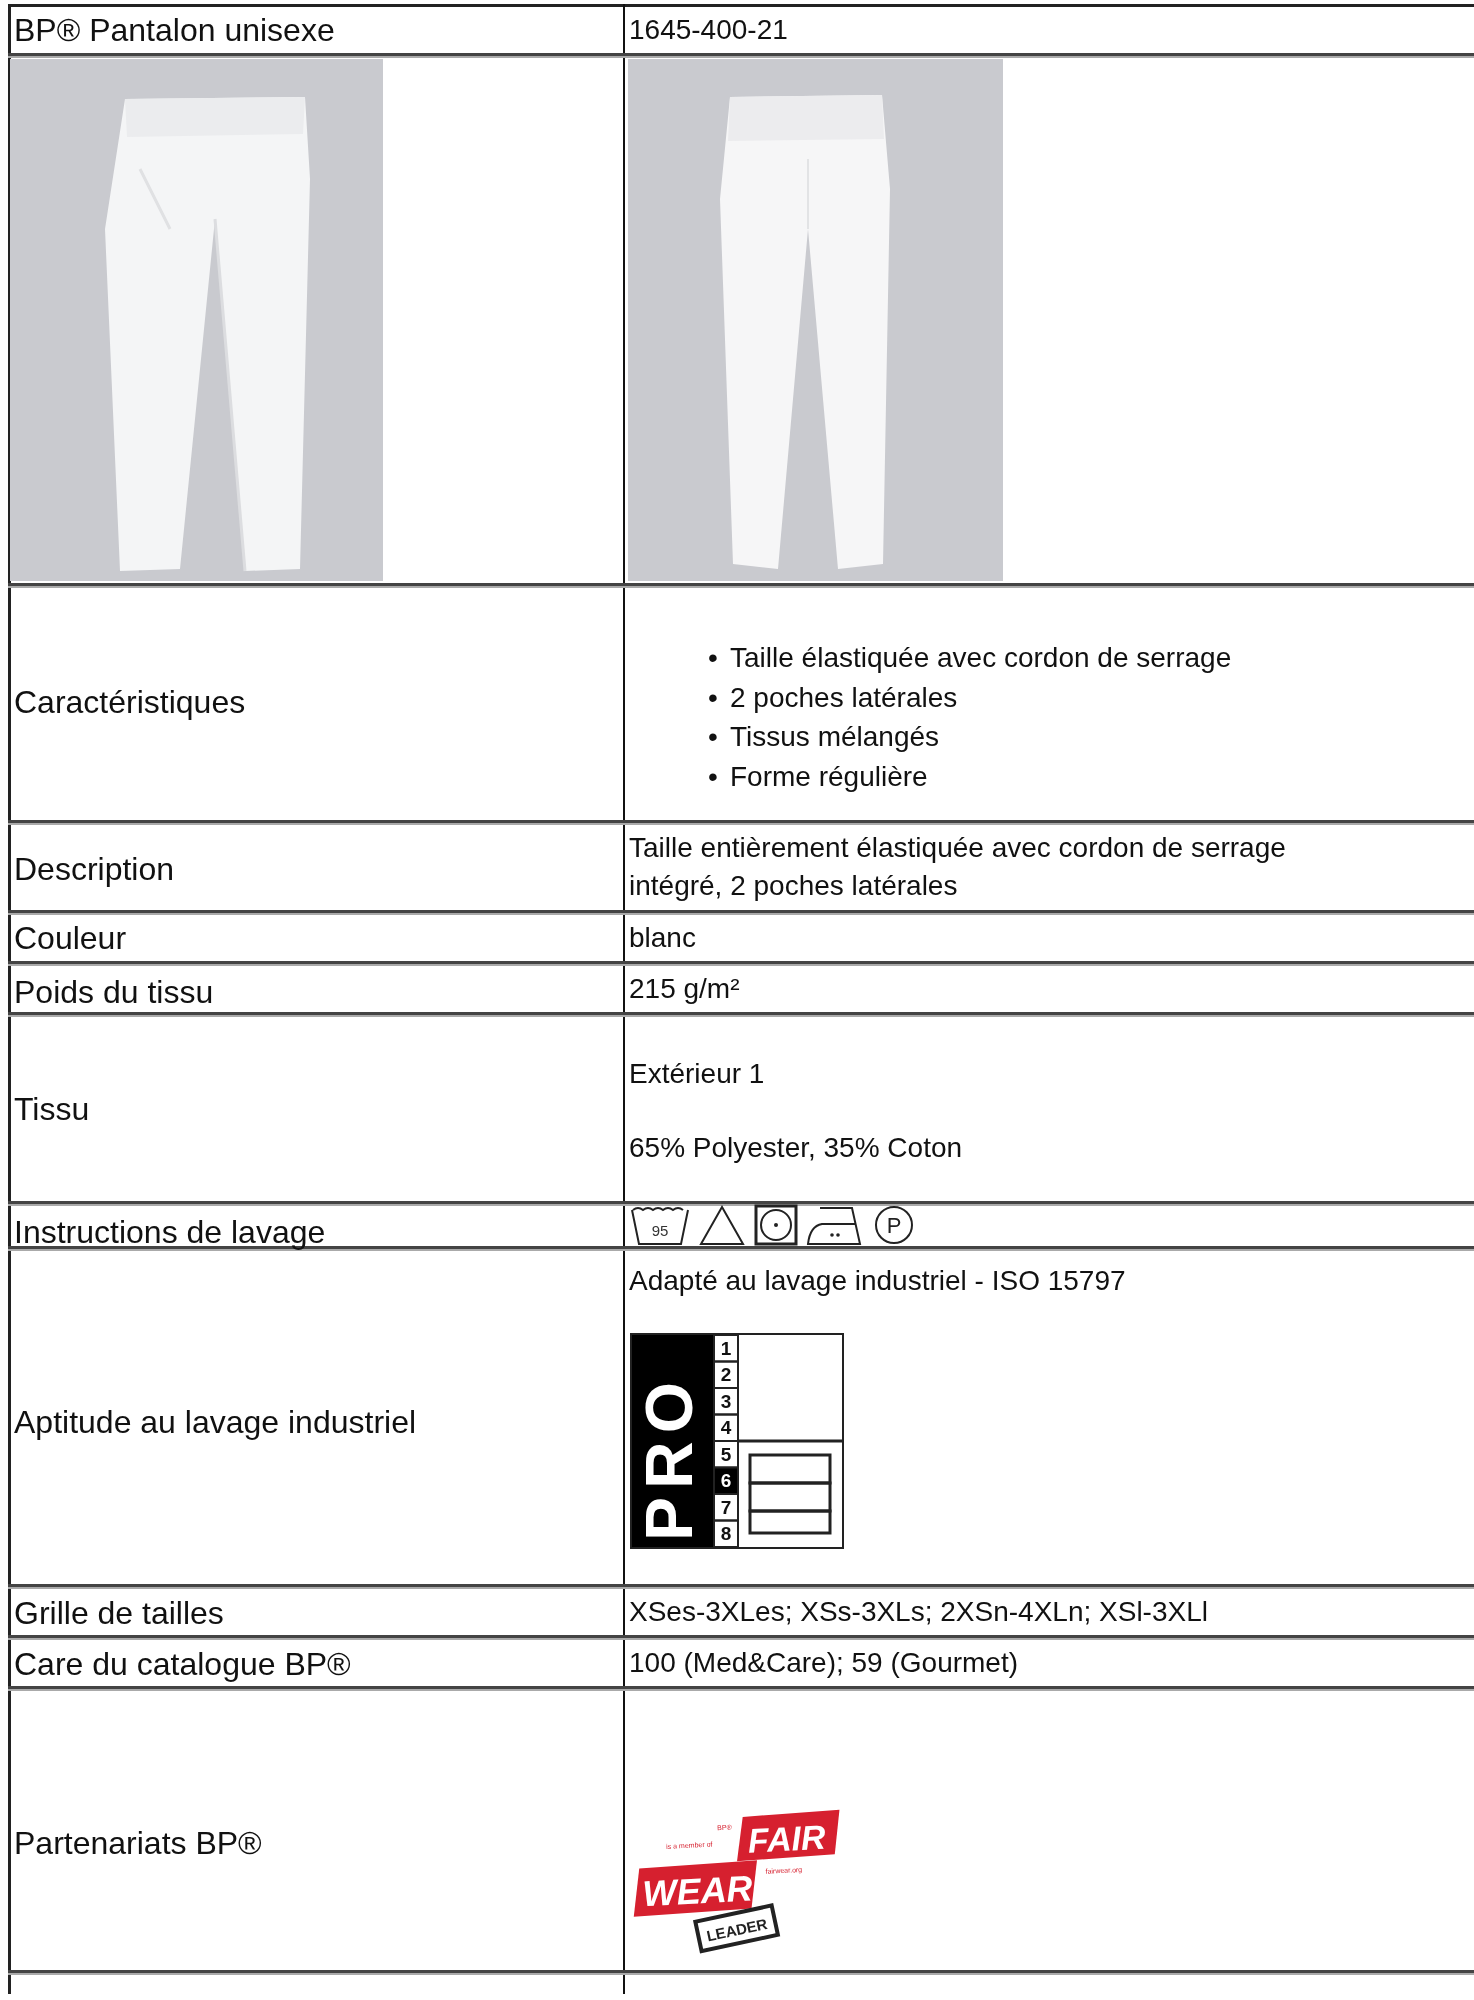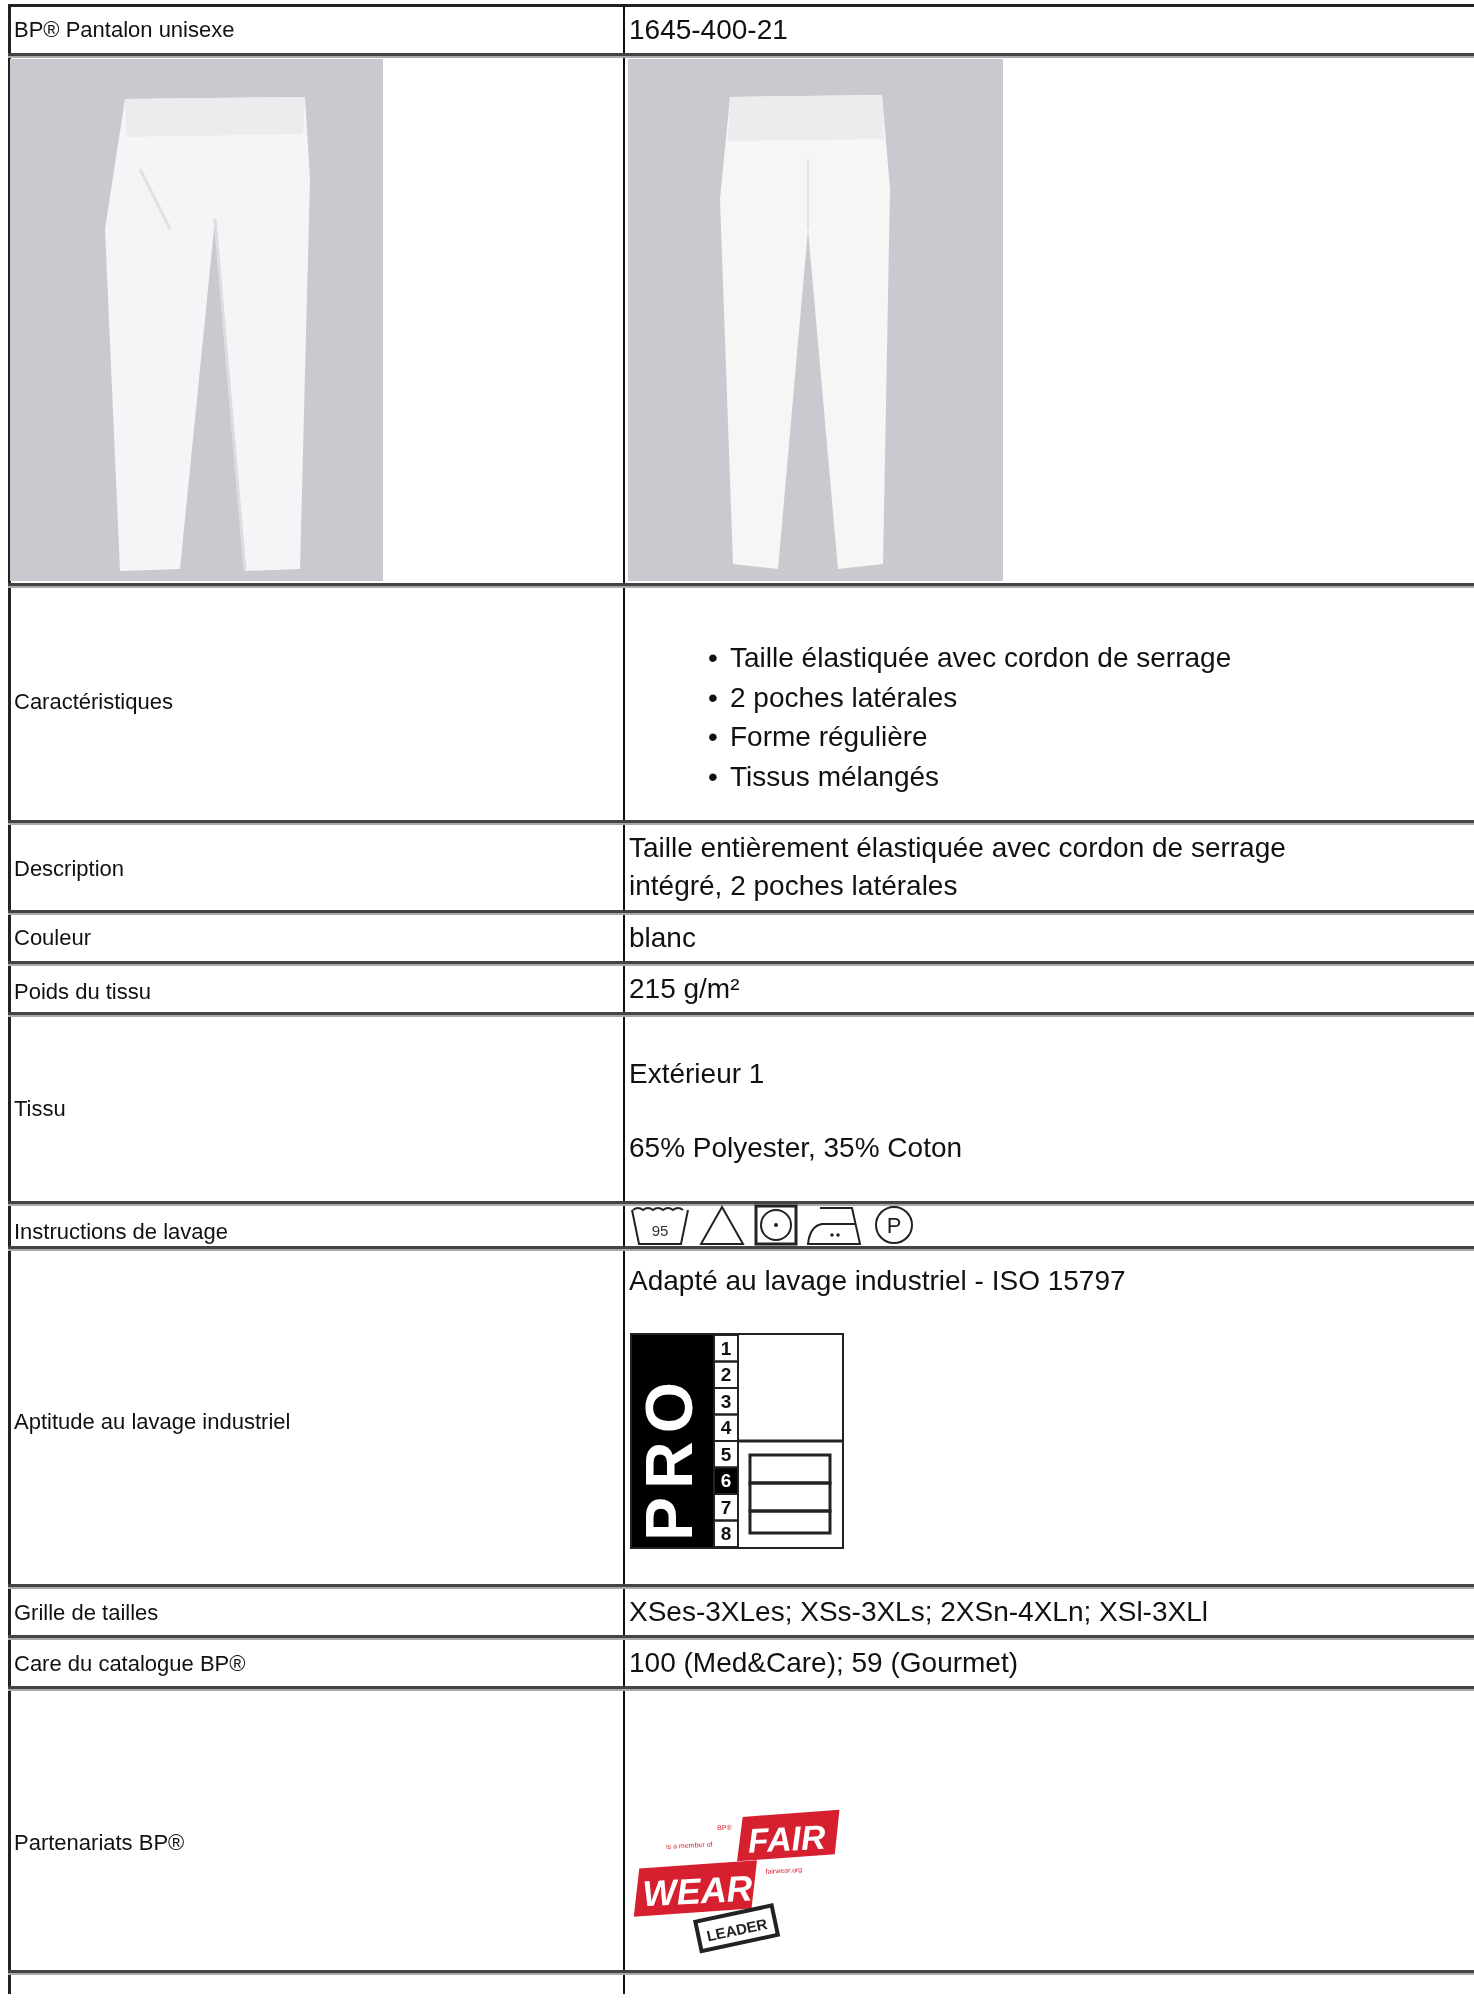--- a/index.html
+++ b/index.html
@@ -3,21 +3,21 @@
 <meta charset="utf-8">
 <style>
   html, body { margin: 0; padding: 0; background: #ffffff; }
   body { width: 1474px; height: 2000px; position: relative; overflow: hidden;
          font-family: "Liberation Sans", "DejaVu Sans", sans-serif; color: #111; }
   .sheet { position: absolute; left: 8px; top: 4px; width: 1466px; height: 1990px;
            border-left: 3px solid #222; border-top: 3px solid #222; box-sizing: border-box; }
   .row { position: absolute; left: 8px; width: 1466px; box-sizing: border-box;
          border-bottom: 3px solid #444; box-shadow: 0 2px 0 #aaa; }
   .vdiv { position: absolute; left: 623px; top: 4px; width: 2px; height: 1990px; background: #111; }
-  .label { position: absolute; left: 6px; font-size: 22px; line-height: 32px; white-space: nowrap; }
+  .label { position: absolute; left: 6px; font-size: 32px; line-height: 32px; white-space: nowrap; }
   .value { position: absolute; left: 621px; font-size: 28px; line-height: 38px; white-space: nowrap; }
   .photo { position: absolute; background: #c9cacf; overflow: hidden; }
   ul.bullets { margin: 16px; padding: 0; list-style: none; }
   ul.bullets li { position: relative; padding-left: 26px; font-size: 28px; line-height: 39.5px; }
   ul.bullets li::before { content: "•"; position: absolute; left: 4px; top: 0; }
   .care { position: absolute; left: 630px; top: 1204px; display: flex; gap: 8px; align-items: center; }
   .pro { position: absolute; left: 630px; top: 1333px; width: 214px; height: 216px; border: 2px solid #222; box-sizing: border-box; background: #fff; }
   .fw { position: absolute; left: 628px; top: 1805px; width: 230px; height: 150px; }
 </style>
 </head>
@@ -49,22 +49,22 @@
       <path d="M180 170 L180 100" stroke="#e2e3e5" stroke-width="2" fill="none"></path>
     </svg>
   </div>
 </div>
 
 <div class="row" style="top:586px;height:237px;">
   <span class="label" style="top:100px;">Caractéristiques</span>
   <ul class="bullets" style="position:absolute;left:680px;top:36px;">
     <li>Taille élastiquée avec cordon de serrage</li>
     <li>2 poches latérales</li>
+    <li>Tissus mélangés</li>
     <li>Forme régulière</li>
-    <li>Tissus mélangés</li>
   </ul>
 </div>
 
 <div class="row" style="top:823px;height:90px;">
   <span class="label" style="top:30px;">Description</span>
   <span class="value" style="top:6px;">Taille entièrement élastiquée avec cordon de serrage</span>
   <span class="value" style="top:44px;">intégré, 2 poches latérales</span>
 </div>
 
 <div class="row" style="top:913px;height:51px;">

